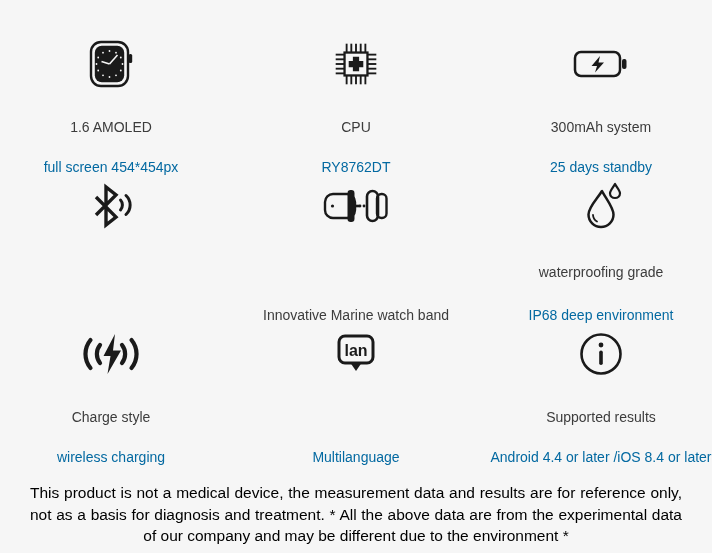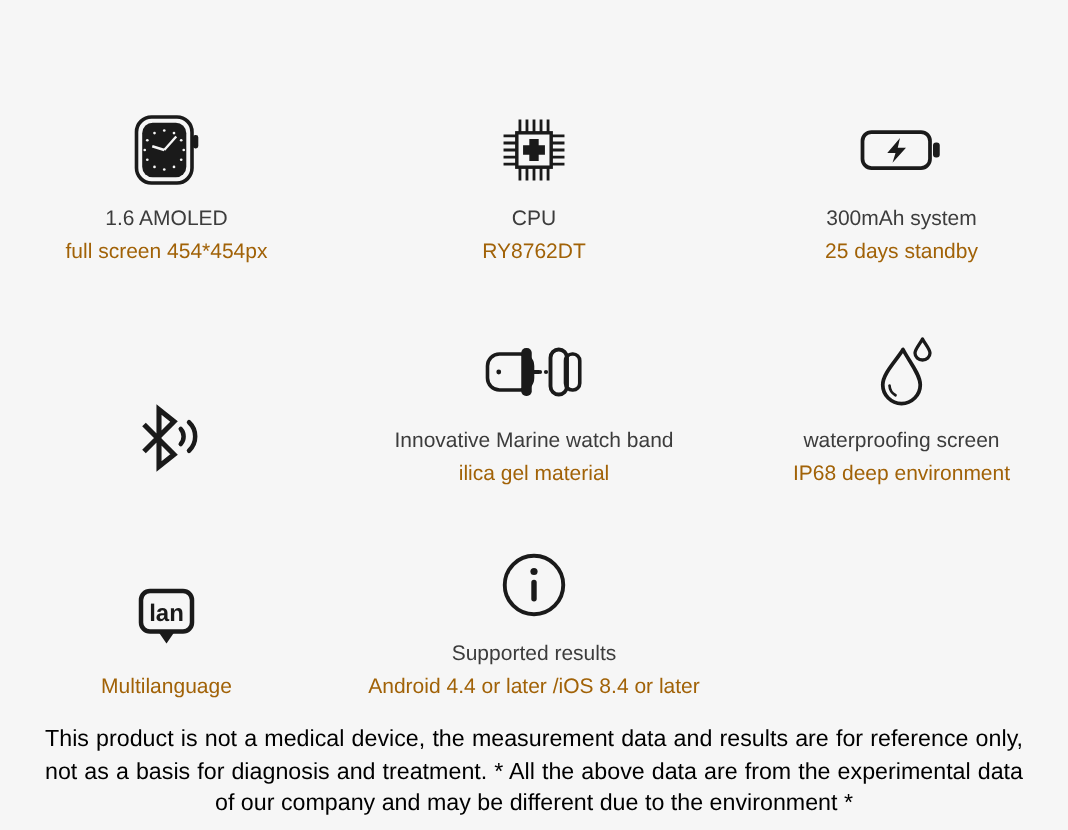--- a/index.html
+++ b/index.html
@@ -14,41 +14,41 @@
   .spec-grid {
     display: grid;
     grid-template-columns: 222px 268px 222px;
     grid-template-rows: 142px 148px 142px;
     padding-top: 36px;
   }
   .cell {
     display: flex;
     flex-direction: column;
     align-items: center;
-    justify-content: flex-end;
+    justify-content: space-between;
     text-align: center;
   }
   .icon-box {
     height: 56px;
     display: flex;
     align-items: center;
     justify-content: center;
     margin-bottom: 6px;
     text-decoration: underline;
   }
   .title {
     font-size: 14px;
     line-height: 22px;
     color: #3c3c3c;
     white-space: nowrap;
   }
   .subtitle {
     font-size: 14px;
     line-height: 22px;
-    color: #a16207;
+    color: #0369a1;
     white-space: nowrap;
   }
   .disclaimer {
     width: 652px;
     margin: 14px auto 0 auto;
     font-size: 15.5px;
     line-height: 21.5px;
     color: #000000;
     text-align: justify;
     text-align-last: center;
@@ -150,35 +150,47 @@
         <circle cx="9.5" cy="22" r="1.6" fill="#1a1a1a"></circle>
         <rect x="24.5" y="6" width="7" height="32" rx="3.2" fill="#1a1a1a"></rect>
         <line x1="31" y1="22" x2="36.5" y2="22" stroke="#1a1a1a" stroke-width="2.6"></line>
         <circle cx="37" cy="22" r="1.4" fill="#1a1a1a"></circle>
         <circle cx="41" cy="22" r="1.4" fill="#1a1a1a"></circle>
         <rect x="44" y="7" width="11" height="30" rx="5.5" fill="none" stroke="#1a1a1a" stroke-width="2.6"></rect>
         <rect x="54" y="10" width="9.5" height="24" rx="4.5" fill="none" stroke="#1a1a1a" stroke-width="2.4"></rect>
       </svg>
     </div>
     <div class="title">Innovative Marine watch band</div>
-    <div class="subtitle">ilica gel material</div>
   </div>
 
   <div class="cell">
     <div class="icon-box">
       <svg width="46" height="50" viewBox="0 0 46 50">
         <path d="M24 10 C 19.5 17.5, 10.5 26, 10.5 33.5 C 10.5 40.4, 16.1 46, 23 46 C 29.9 46, 35.5 40.4, 35.5 33.5 C 35.5 26.5, 27.5 17, 24 10 Z" fill="none" stroke="#1a1a1a" stroke-width="2.5" stroke-linejoin="round"></path>
         <path d="M37 3 C 35.5 6, 32 9.8, 32 12.3 C 32 15, 34.2 17, 37 17 C 39.8 17, 42 15, 42 12.3 C 42 9.8, 38.5 6, 37 3 Z" fill="none" stroke="#1a1a1a" stroke-width="2.2" stroke-linejoin="round"></path>
         <path d="M15 34 a8 8 0 0 0 4 6.5" fill="none" stroke="#1a1a1a" stroke-width="1.8" stroke-linecap="round"></path>
       </svg>
     </div>
-    <div class="title">waterproofing screen</div>
+    <div class="title">waterproofing grade</div>
     <div class="subtitle">IP68 deep environment</div>
   </div>
 
+  <div class="cell">
+    <div class="icon-box">
+      <svg width="64" height="46" viewBox="0 0 64 46">
+        <path d="M36 3 L24.5 25 H31.5 L28.5 43 L42 19.5 H34 Z" fill="#1a1a1a"></path>
+        <path d="M21 14 a14.5 14.5 0 0 0 0 18" fill="none" stroke="#1a1a1a" stroke-width="4.2" stroke-linecap="round"></path>
+        <path d="M11.5 9 a22 22 0 0 0 0 28" fill="none" stroke="#1a1a1a" stroke-width="4.2" stroke-linecap="round"></path>
+        <path d="M43 14 a14.5 14.5 0 0 1 0 18" fill="none" stroke="#1a1a1a" stroke-width="4.2" stroke-linecap="round"></path>
+        <path d="M52.5 9 a22 22 0 0 1 0 28" fill="none" stroke="#1a1a1a" stroke-width="4.2" stroke-linecap="round"></path>
+      </svg>
+    </div>
+    <div class="title">Charge style</div>
+    <div class="subtitle">wireless charging</div>
+  </div>
 
   <div class="cell">
     <div class="icon-box">
       <svg width="50" height="46" viewBox="0 0 50 46">
         <rect x="8" y="5" width="34" height="27" rx="6" fill="none" stroke="#1a1a1a" stroke-width="3"></rect>
         <path d="M19.5 32 L25 40 L30.5 32 Z" fill="#1a1a1a"></path>
         <text x="25" y="25" text-anchor="middle" font-family="Liberation Sans, sans-serif" font-size="16" font-weight="bold" fill="#1a1a1a">lan</text>
       </svg>
     </div>
     <div class="subtitle">Multilanguage</div>

